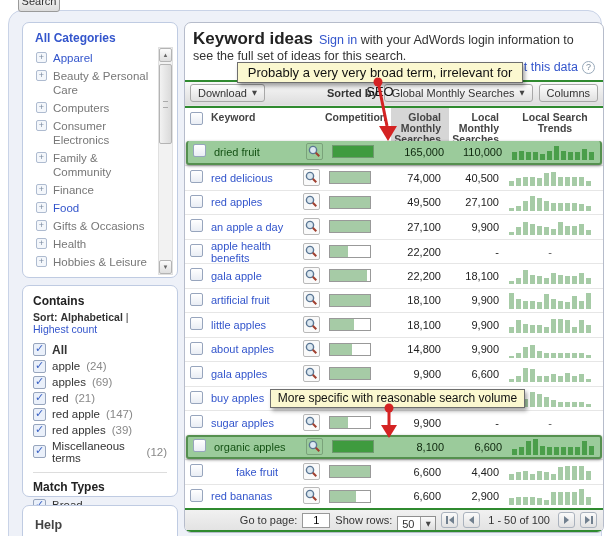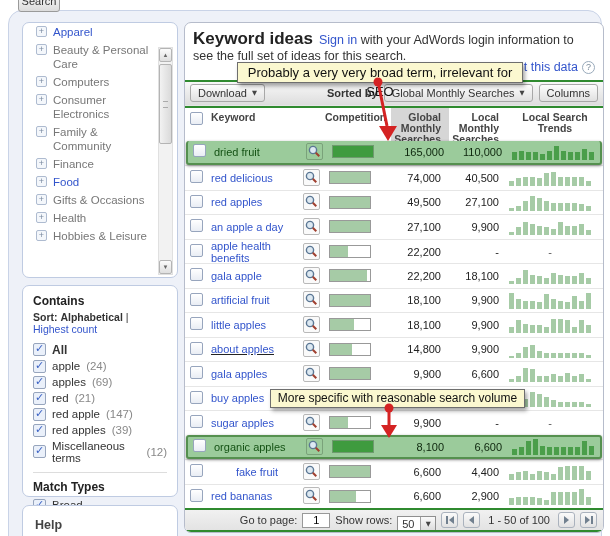--- a/index.html
+++ b/index.html
@@ -129,20 +129,21 @@
 </style>
 </head>
 <body>
 
 <div class="screen">
 
   <button class="search-btn">Search</button>
   <div class="frame"></div>
 
   <div class="box box-cats">
+    <div class="cats-title">All Categories</div>
     <ul class="cat-list">
         <li class="cat-item active">
           <span class="expander">+</span>
           <span class="cat-label">Apparel</span>
         </li>
         <li class="cat-item">
           <span class="expander">+</span>
           <span class="cat-label">Beauty &amp; Personal Care</span>
         </li>
         <li class="cat-item">
@@ -535,21 +536,21 @@
               <i style="height: 14.4px;"></i>
               <i style="height: 12.8px;"></i>
               <i style="height: 6.4px;"></i>
               <i style="height: 12.8px;"></i>
               <i style="height: 8px;"></i>
             </div>
           </div>
         </div>
         <div class="row grid-cols">
           <div class="cb-cell"><span class="cb" role="checkbox"></span></div>
-          <div style="padding-left:4px;text-decoration:underline;"><a class="kw-link">about apples</a></div>
+          <div style="padding-left:4px;"><a class="kw-link">about apples</a></div>
           <div><span class="mag">
               <svg width="15" height="15" viewBox="0 0 15 15">
                 <circle cx="6" cy="6" r="3.6" fill="#dde9f2" stroke="#5b7794" stroke-width="1.4"></circle>
                 <line x1="8.8" y1="8.8" x2="12.3" y2="12.3" stroke="#a04030" stroke-width="2"></line>
               </svg>
             </span></div>
           <div>
             <div class="comp-wrap">
               <div class="comp-fill" style="width: 55%;"></div>
             </div>

